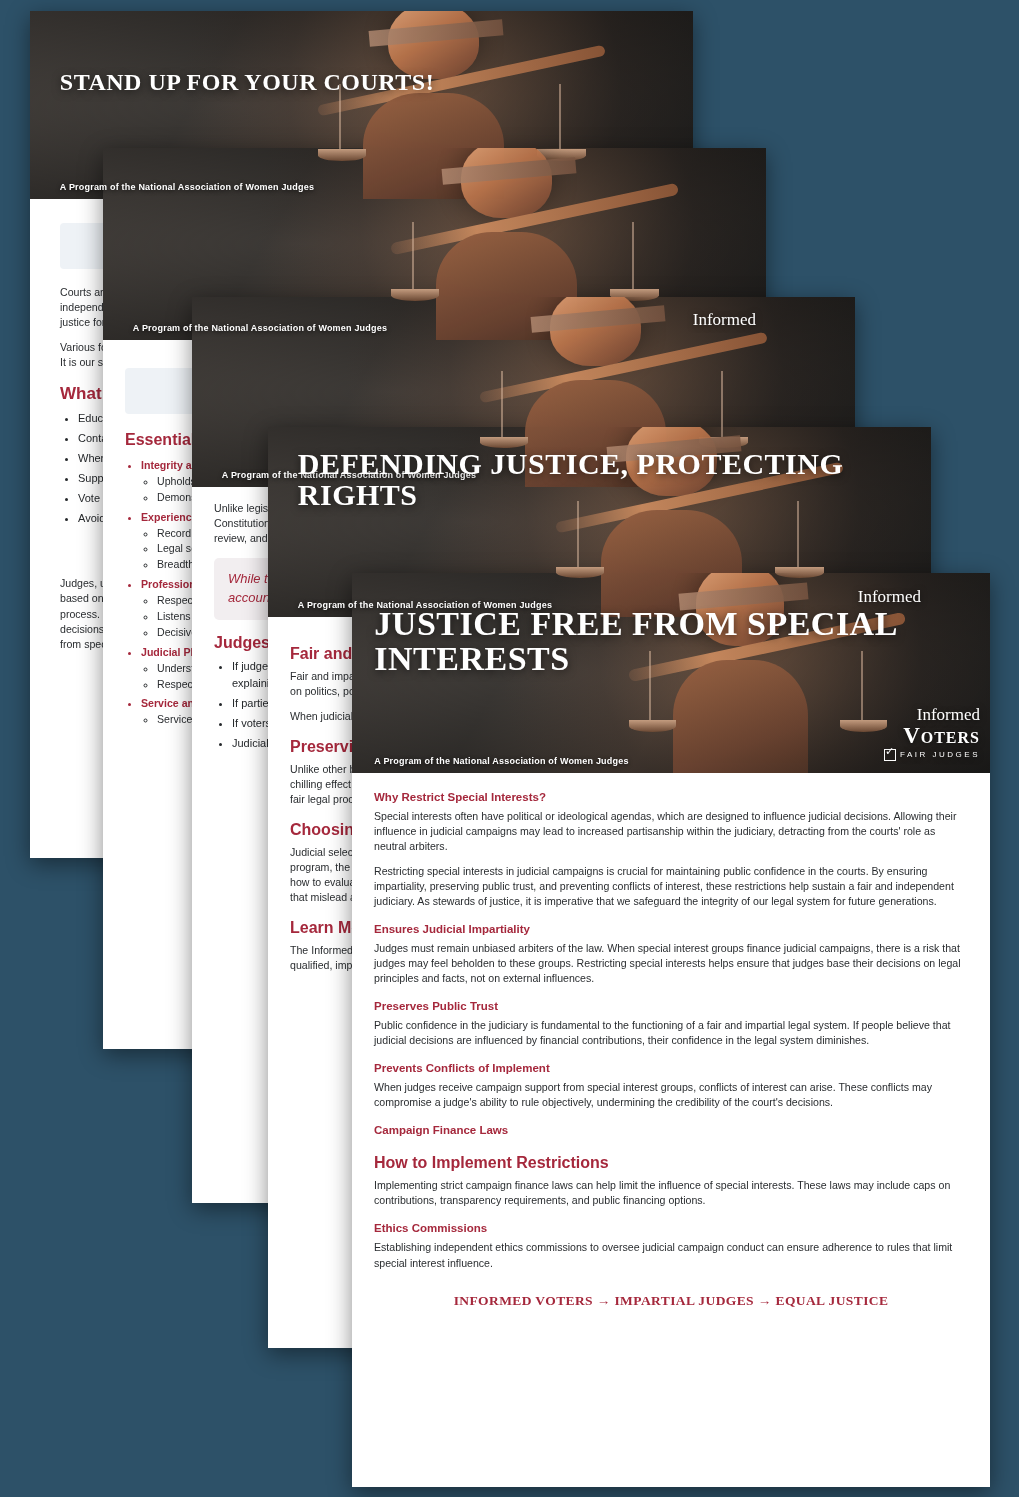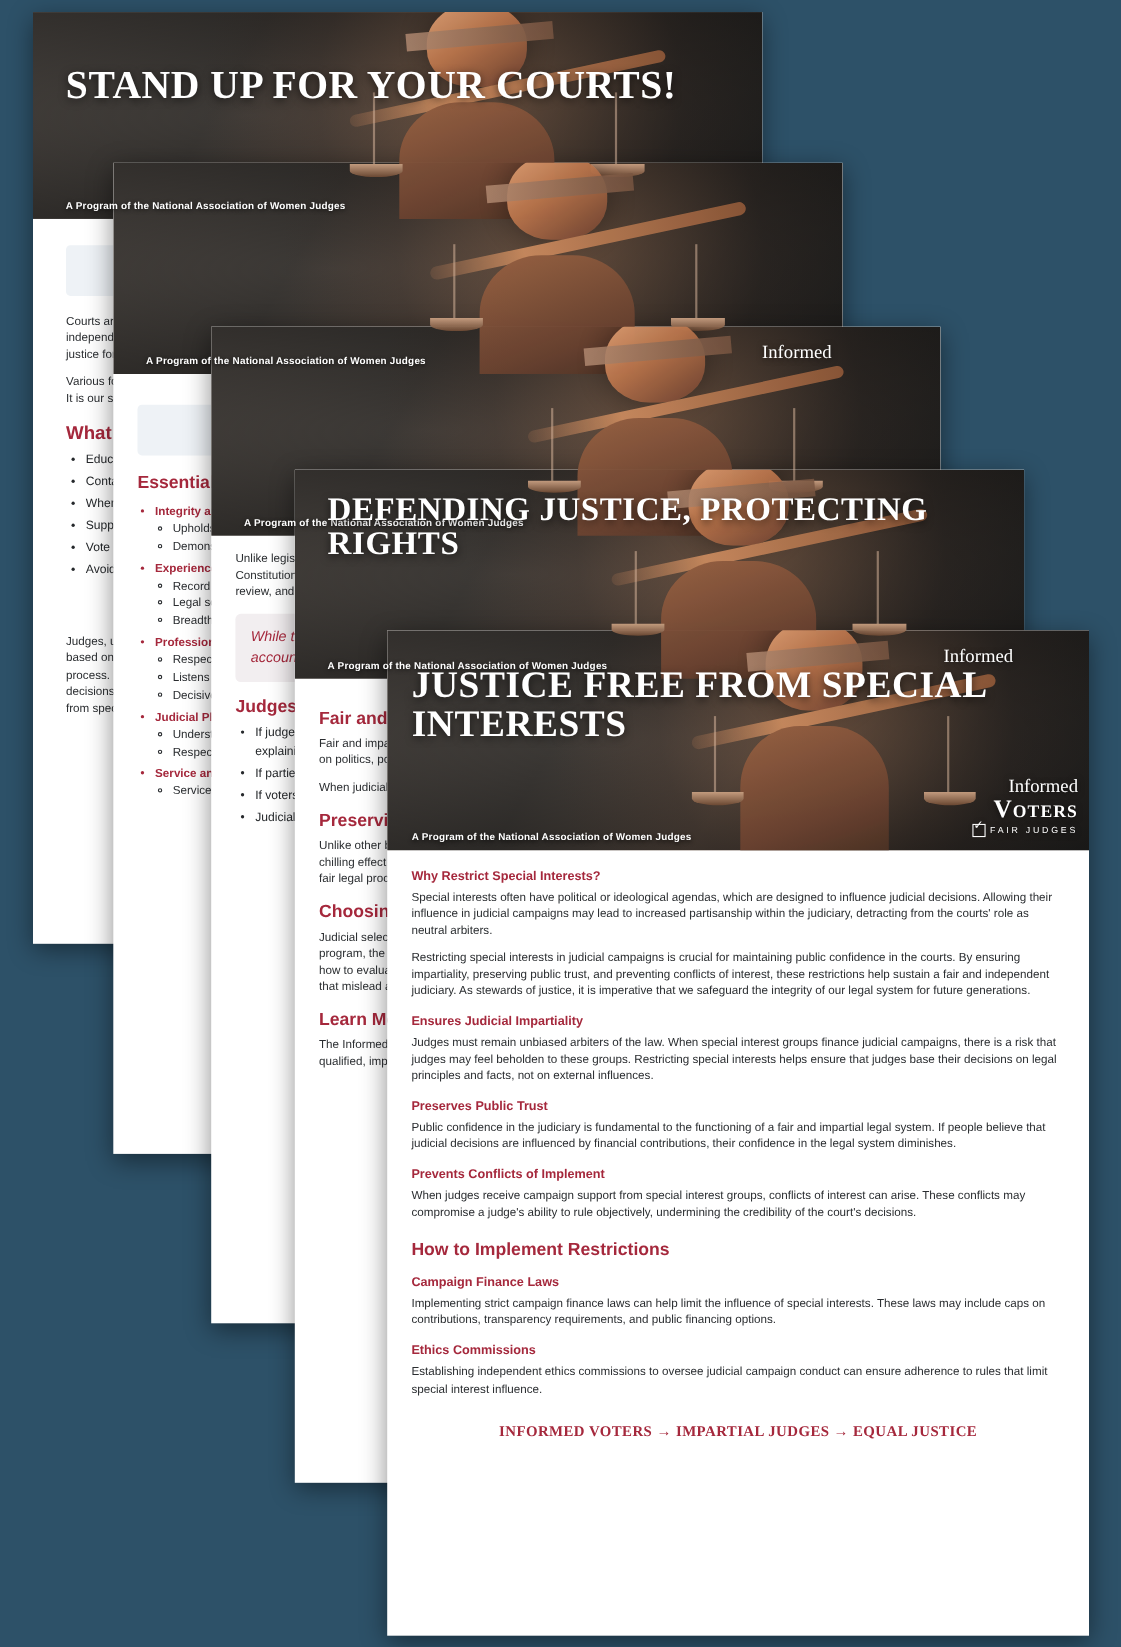--- a/index.html
+++ b/index.html
@@ -220,21 +220,21 @@
   }
 
   
   #card-stand-up {
     left: 30px;
     top: 11px;
     width: 663px;
     height: 847px;
   }
   #card-stand-up .hero { height: 188px; }
-  #card-stand-up .hero-title { top: 48px; font-size: 36px; }
+  #card-stand-up .hero-title { top: 59px; font-size: 24px; }
 
   #card-stand-up .c1body {
     padding: 10px 30px;
     color: #25282b;
   }
   .subtitle-bar {
     background: #eef2f6;
     border-radius: 4px;
     height: 46px;
     margin: 14px 0 16px 0;
@@ -533,23 +533,23 @@
 
       <div class="h-red sub">Ensures Judicial Impartiality</div>
       <p class="t">Judges must remain unbiased arbiters of the law. When special interest groups finance judicial campaigns, there is a risk that judges may feel beholden to these groups. Restricting special interests helps ensure that judges base their decisions on legal principles and facts, not on external influences.</p>
 
       <div class="h-red sub">Preserves Public Trust</div>
       <p class="t">Public confidence in the judiciary is fundamental to the functioning of a fair and impartial legal system. If people believe that judicial decisions are influenced by financial contributions, their confidence in the legal system diminishes.</p>
 
       <div class="h-red sub">Prevents Conflicts of Implement</div>
       <p class="t">When judges receive campaign support from special interest groups, conflicts of interest can arise. These conflicts may compromise a judge's ability to rule objectively, undermining the credibility of the court's decisions.</p>
 
+      <div class="h-red sub">Campaign Finance Laws</div>
+
       <div class="h-red big">How to Implement Restrictions</div>
-
-      <div class="h-red sub">Campaign Finance Laws</div>
       <p class="t">Implementing strict campaign finance laws can help limit the influence of special interests. These laws may include caps on contributions, transparency requirements, and public financing options.</p>
 
       <div class="h-red sub">Ethics Commissions</div>
       <p class="t">Establishing independent ethics commissions to oversee judicial campaign conduct can ensure adherence to rules that limit special interest influence.</p>
 
       <div class="footer-tag">INFORMED VOTERS → IMPARTIAL JUDGES → EQUAL JUSTICE</div>
     </div>
   </div>
 
 </div>

